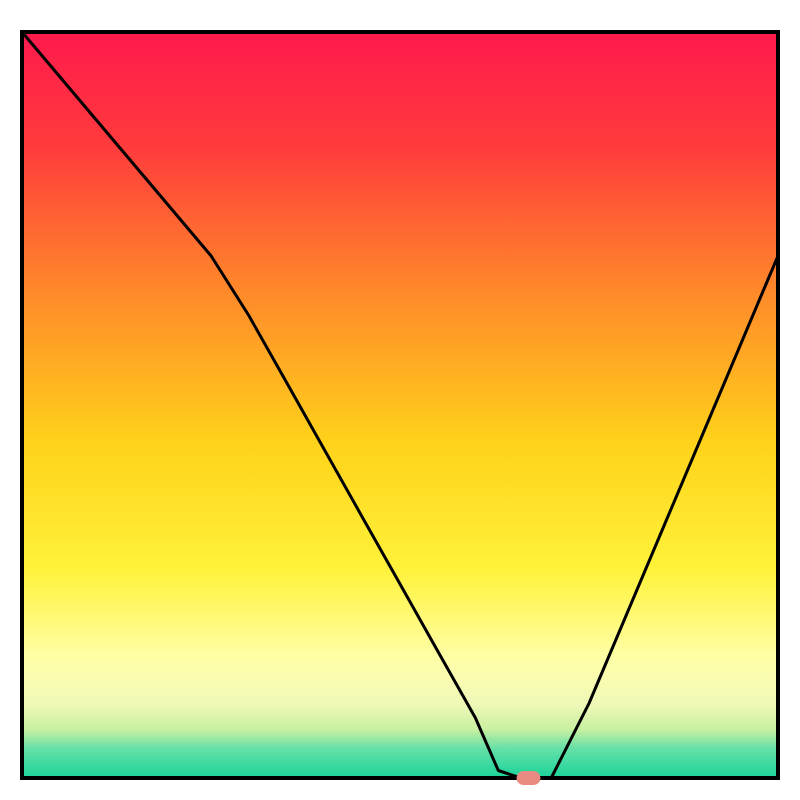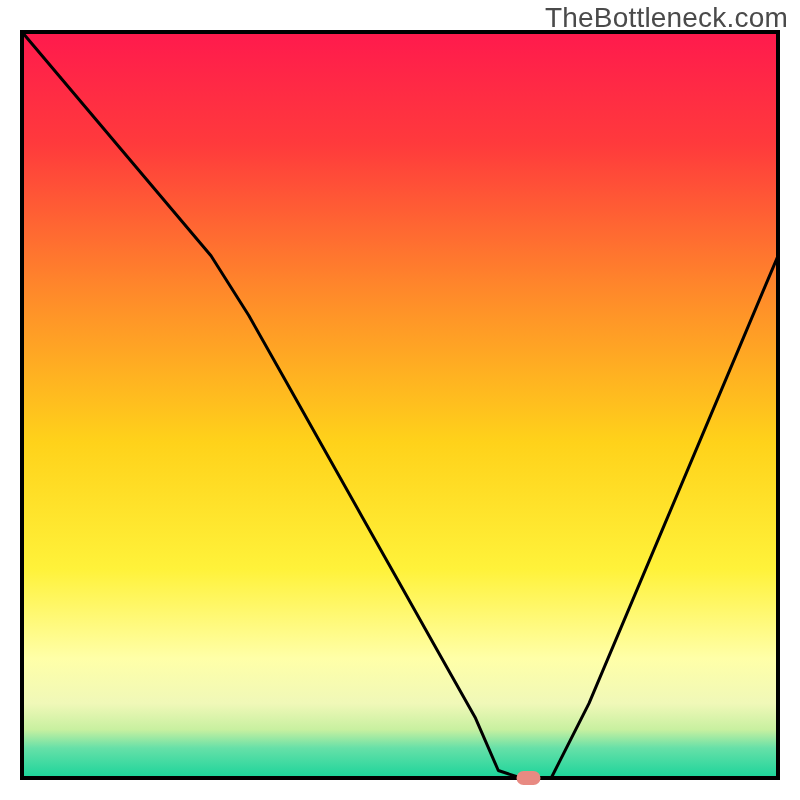--- a/index.html
+++ b/index.html
@@ -26,21 +26,20 @@
     z-index: 10;
   }
   svg {
     display: block;
   }
 </style>
 </head>
 <body>
 
 <div class="chart-container">
-  <div class="watermark">TheBottleneck.com</div>
 
   <svg id="chart-svg" width="800" height="800" viewBox="0 0 800 800">
     <defs>
       <linearGradient id="bg-grad" x1="0" y1="0" x2="0" y2="1">
           <stop offset="0%" stop-color="#ff1a4d"></stop>
           <stop offset="15%" stop-color="#ff3a3c"></stop>
           <stop offset="35%" stop-color="#ff8a2a"></stop>
           <stop offset="55.00000000000001%" stop-color="#ffd21a"></stop>
           <stop offset="72%" stop-color="#fff23a"></stop>
           <stop offset="84%" stop-color="#ffffa8"></stop>

